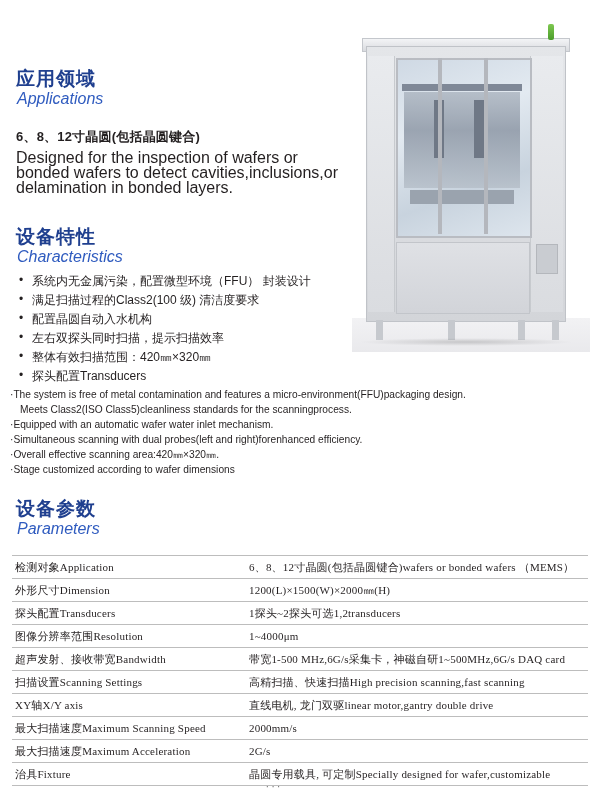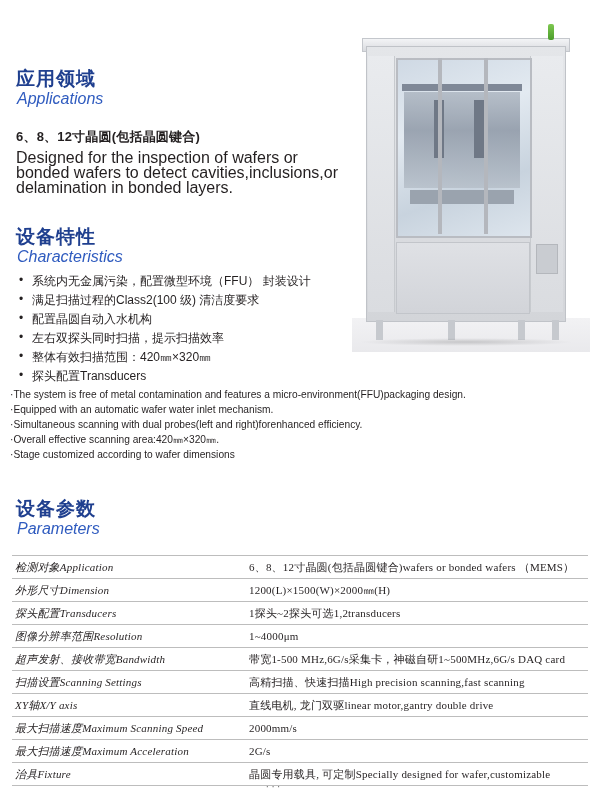--- a/index.html
+++ b/index.html
@@ -120,21 +120,20 @@
     padding: 4px 3px 4px 3px;
     vertical-align: middle;
     line-height: 14px;
     font-family: "Liberation Serif", serif;
     font-size: 11px;
   }
   .param-table tr:first-child td { border-top: 1px solid #bdbdbd; }
   .param-table td.k {
     width: 228px;
     letter-spacing: 0.2px;
-    font-style: italic;
   }
   .param-table td.v {
     letter-spacing: 0.2px;
   }
 
   .page-dots {
     position: absolute;
     left: 0;
     right: 0;
     bottom: 8px;
@@ -310,20 +309,21 @@
   <ul class="char-list">
     <li>系统内无金属污染，配置微型环境（FFU） 封装设计</li>
     <li>满足扫描过程的Class2(100 级) 清洁度要求</li>
     <li>配置晶圆自动入水机构</li>
     <li>左右双探头同时扫描，提示扫描效率</li>
     <li>整体有效扫描范围：420㎜×320㎜</li>
     <li>探头配置Transducers</li>
   </ul>
   <div class="char-en">
     <p>·The system is free of metal contamination and features a micro-environment(FFU)packaging design.</p>
+    <p class="indent">Meets Class2(ISO Class5)cleanliness standards for the scanningprocess.</p>
     <p>·Equipped with an automatic wafer water inlet mechanism.</p>
     <p>·Simultaneous scanning with dual probes(left and right)forenhanced efficiency.</p>
     <p>·Overall  effective  scanning  area:420㎜×320㎜.</p>
     <p>·Stage  customized  according  to  wafer  dimensions</p>
   </div>
 
   <div class="sec-head" id="parameters-head">
     <div class="cn">设备参数</div>
     <div class="en">Parameters</div>
   </div>

